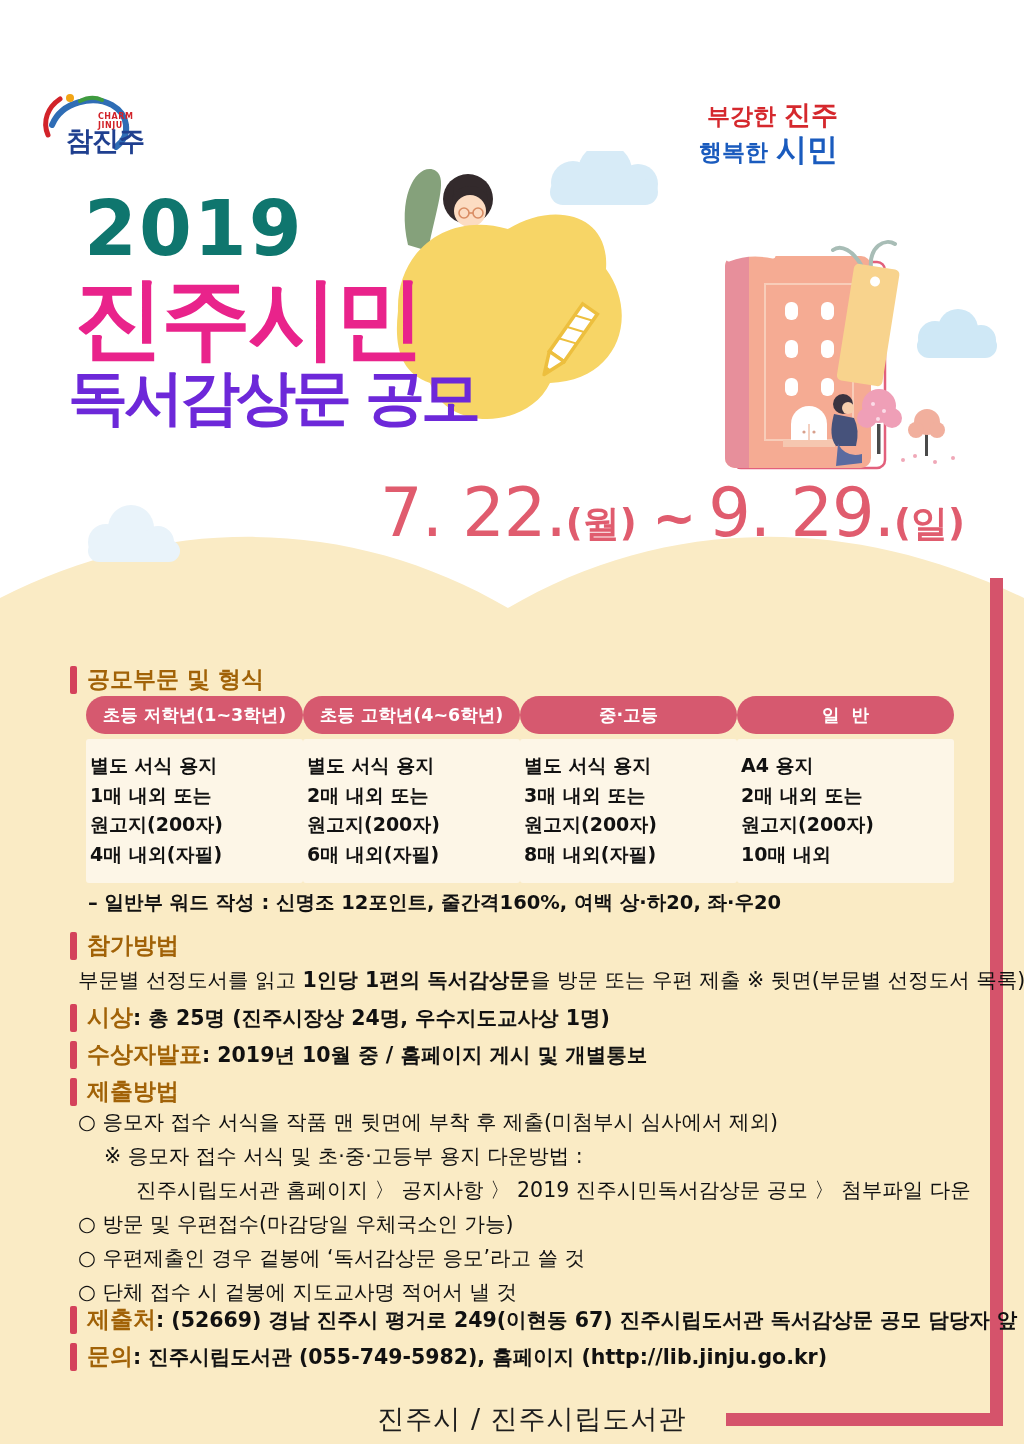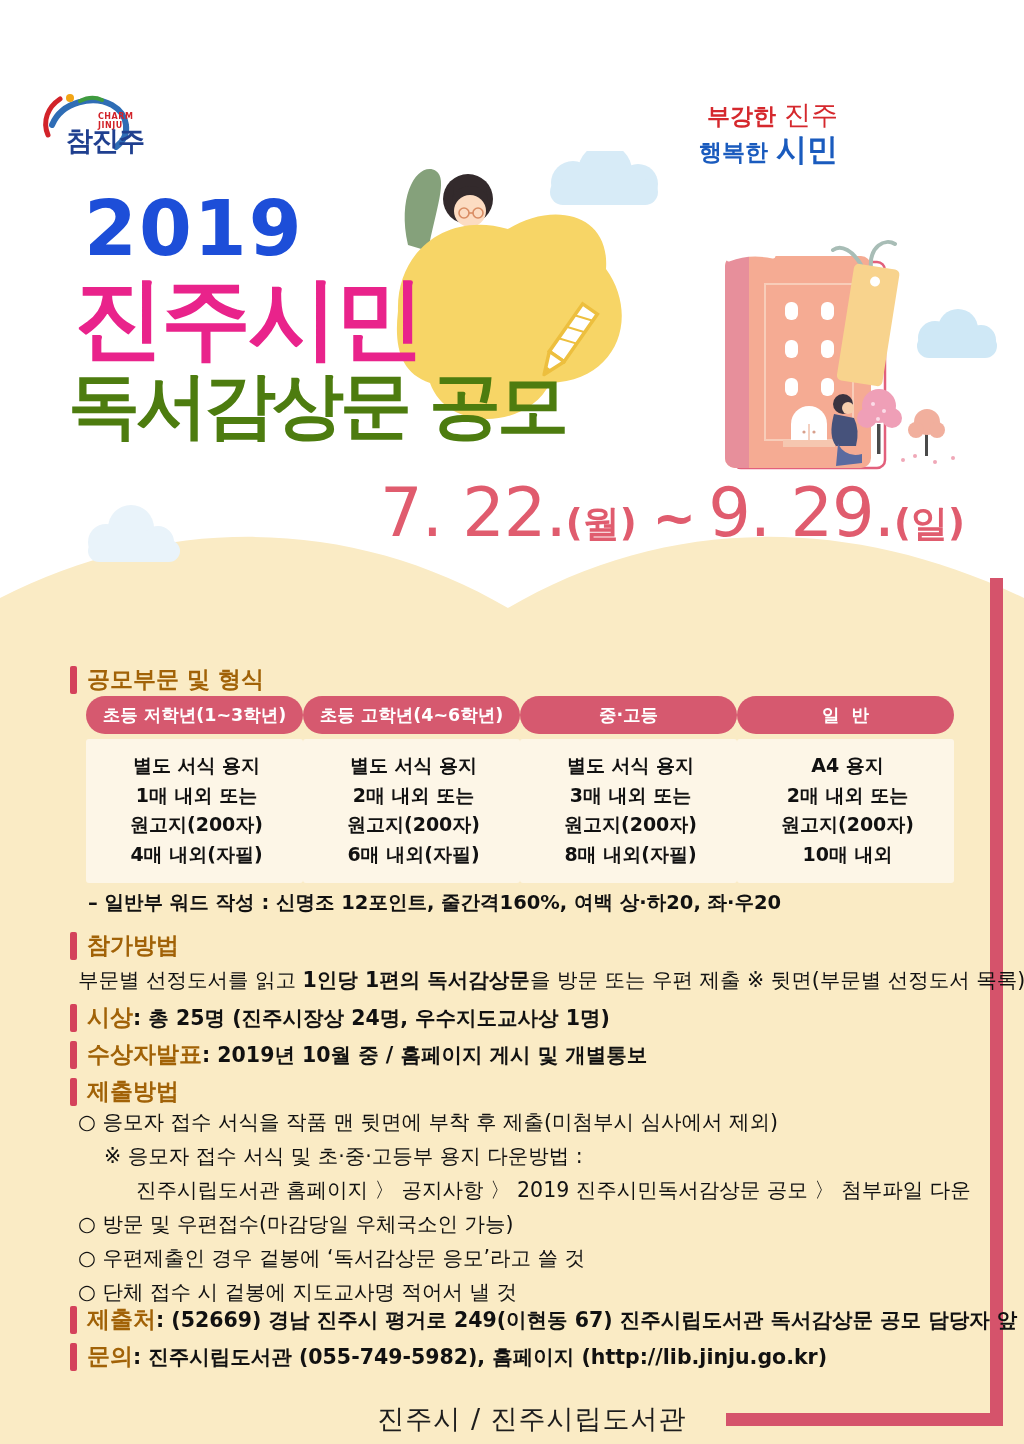--- a/index.html
+++ b/index.html
@@ -11,28 +11,28 @@
     color:#111111;
   }
   .abs { position:absolute; }
 
   
   .logo { left:28px; top:45px; width:130px; height:85px; }
   .logo-sub { position:absolute; left:62px; top:22px; font-size:8px; font-weight:700; color:#d2232a; letter-spacing:.5px; line-height:1.1; width:60px;}
   .logo-name { position:absolute; left:30px; top:32px; font-size:27px; font-weight:900; color:#1f3f8f; letter-spacing:-1px; }
   .slogan { right:18px; top:52px; text-align:right; line-height:33px; }
   .slogan .l1 { color:#d5282d; font-size:23px; font-weight:700; }
-  .slogan .l1 b { font-size:27px; font-weight:400; }
+  .slogan .l1 b { font-size:27px; font-weight:700; }
   .slogan .l2 { color:#1a5bbe; font-size:23px; font-weight:700; }
   .slogan .l2 b { font-size:31px; font-weight:900; }
 
   
-  .t-year  { left:76px;  top:138px; font-size:76px; font-weight:900; color:#1d4ed8; letter-spacing:2px;text-align:right; }
+  .t-year  { left:76px;  top:138px; font-size:76px; font-weight:900; color:#0f766e; letter-spacing:2px;text-align:right; }
   .t-line1 { left:66px;  top:212px; font-size:90px; font-weight:900; color:#e9238b; letter-spacing:-3px; }
-  .t-line2 { left:60px;  top:312px; font-size:72px; font-weight:900; color:#4d7c0f; letter-spacing:-4px; white-space:nowrap; }
+  .t-line2 { left:60px;  top:312px; font-size:60px; font-weight:900; color:#6d28d9; letter-spacing:-4px; white-space:nowrap; }
 
   
   .date-row { left:372px; top:428px; width:600px; display:flex; align-items:baseline; color:#e05c6e; white-space:nowrap; }
   .date-row .num { font-size:67px; font-weight:400; letter-spacing:-1px; }
   .date-row .day { font-size:37px; font-weight:900; }
   .date-row .tilde { font-size:52px; font-weight:900; margin:0 12px 0 16px; }
 
   
   .bg-svg { left:0; top:0; width:1024px; height:1444px; z-index:0; }
   .content { position:absolute; left:8px; top:0; width:848px; height:1444px; z-index:2;margin-top:46px; }
@@ -49,21 +49,21 @@
   
   .cards { left:78px; top:650px; width:868px; display:flex; gap:0; }
   .card { flex:1 1 0; position:relative; }
   .pill {
     position:relative; z-index:2; height:38px; border-radius:19px;
     background:#d6596f; color:#ffffff; font-size:17.5px; font-weight:800;
     display:flex; align-items:center; justify-content:center; white-space:nowrap;
   }
   .card-body {
     margin-top:5px; background:#fdf6e7; border-radius:3px;
-    padding:12px 0 14px 4px; text-align:center;
+    padding:12px 0 14px 4px; text-align:left;
     font-size:19px; font-weight:600; line-height:29.5px; color:#111;
   }
   .note { left:80px; top:843px; font-size:19.5px; font-weight:600; color:#111; }
 
   .footer { left:0; top:1355px; width:1024px; text-align:center; font-size:27px; font-weight:400; color:#1d1d1d; letter-spacing:1px;padding-left:24px; }
 </style>
 </head>
 <body>
 
 <div class="page">

